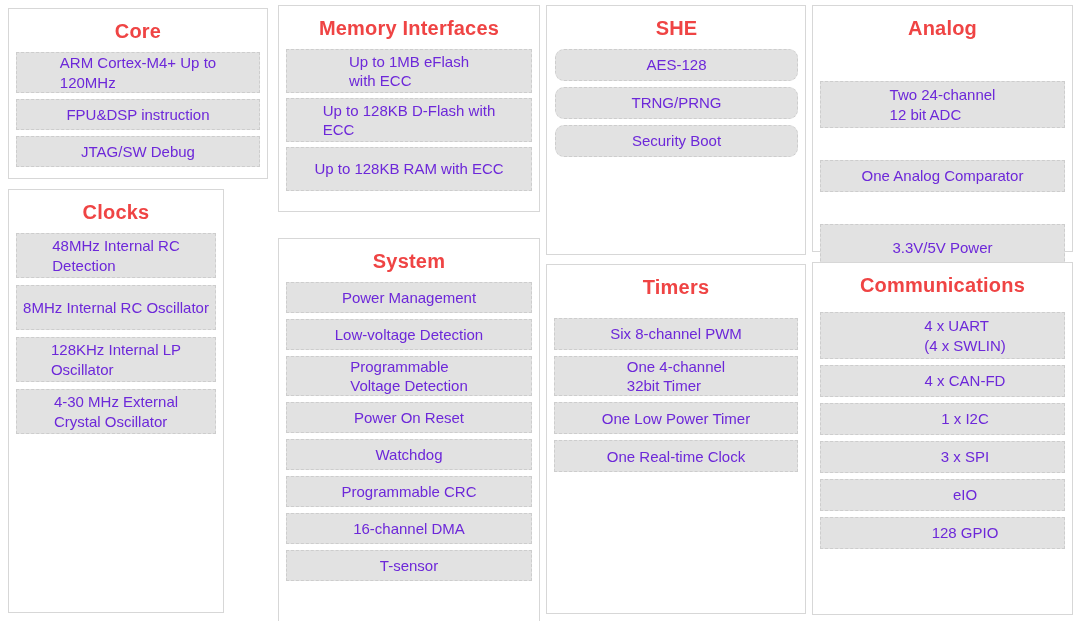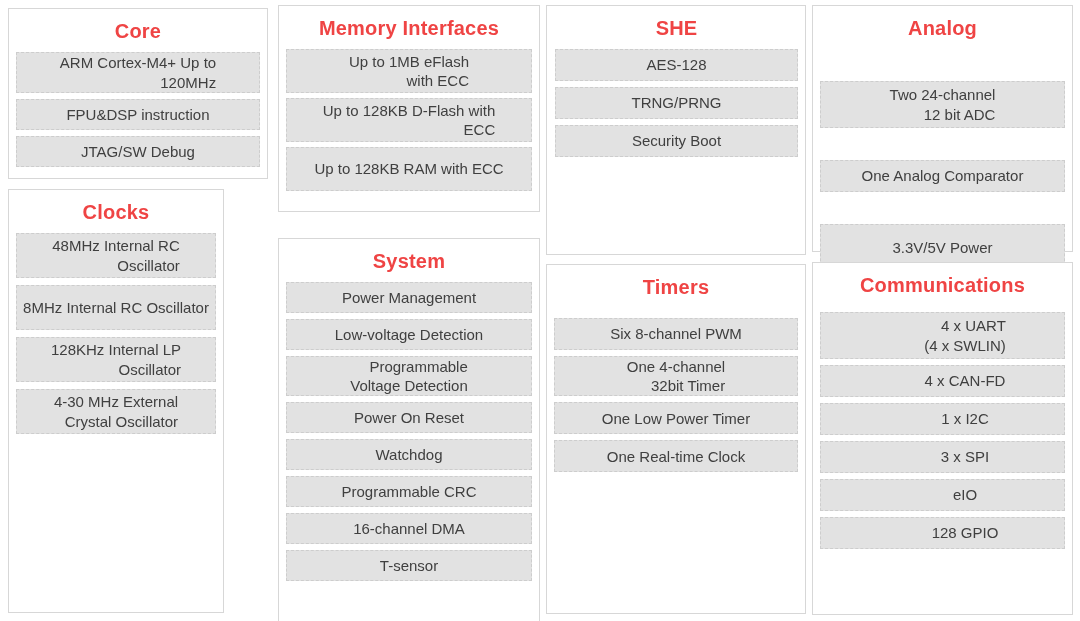--- a/index.html
+++ b/index.html
@@ -32,44 +32,44 @@
   }
   .items { display: block; }
   .item {
     background: #e2e2e2;
     border: 1px dashed #cdcdcd;
     box-sizing: border-box;
     margin-bottom: 6px;
     display: flex;
     align-items: center;
     justify-content: center;
-    text-align: right;
+    text-align: left;
     font-size: 15px;
-    color: #404040;
+    color: #6d28d9;
     line-height: 1.28;
     white-space: pre-line;
   }
 
   
   #box-core    { left: 8px;   top: 8px;   width: 260px; height: 171px; }
   #box-clocks  { left: 8px;   top: 189px; width: 216px; height: 424px; }
   #box-memory  { left: 278px; top: 5px;   width: 262px; height: 207px; }
   #box-system  { left: 278px; top: 238px; width: 262px; height: 388px; }
   #box-she     { left: 546px; top: 5px;   width: 260px; height: 250px; padding-left: 8px; }
   #box-timers  { left: 546px; top: 264px; width: 260px; height: 350px; }
   #box-analog  { left: 812px; top: 5px;   width: 261px; height: 247px; }
   #box-comms   { left: 812px; top: 262px; width: 261px; height: 353px; }
 
   
   #box-core   .item { min-height: 31px; }
   #box-core   .items .item:nth-child(1) { min-height: 41px; }
   #box-clocks .item { min-height: 45px; margin-bottom: 7px; }
   #box-memory .item { min-height: 44px; margin-bottom: 5px; }
   #box-system .item { min-height: 31px; }
-  #box-she    .item { min-height: 32px; }
+  #box-she    .item { min-height: 32px; border-radius: 9px; }
   #box-timers .item { min-height: 32px; }
   #box-timers .items { margin-top: 10px; }
   #box-analog .item { min-height: 32px; margin-top: 32px; }
   #box-analog .items .item:nth-child(1),
   #box-analog .items .item:nth-child(3) { min-height: 47px; }
   #box-comms  .item { min-height: 32px; padding-left: 45px; }
   #box-comms  .items { margin-top: 6px; }
   #box-comms  .items .item:nth-child(1) { min-height: 47px; }
 </style>
 </head>
@@ -84,21 +84,21 @@
 120MHz</div>
       <div class="item">FPU&amp;DSP instruction</div>
       <div class="item">JTAG/SW Debug</div>
     </div>
   </div>
 
   <div class="box" id="box-clocks">
     <div class="box-title">Clocks</div>
     <div class="items">
       <div class="item">48MHz Internal RC
-Oscillator</div>
+Detection</div>
       <div class="item">8MHz Internal RC Oscillator</div>
       <div class="item">128KHz Internal LP
 Oscillator</div>
       <div class="item">4-30 MHz External
 Crystal Oscillator</div>
     </div>
   </div>
 
   <div class="box" id="box-memory">
     <div class="box-title">Memory Interfaces</div>

